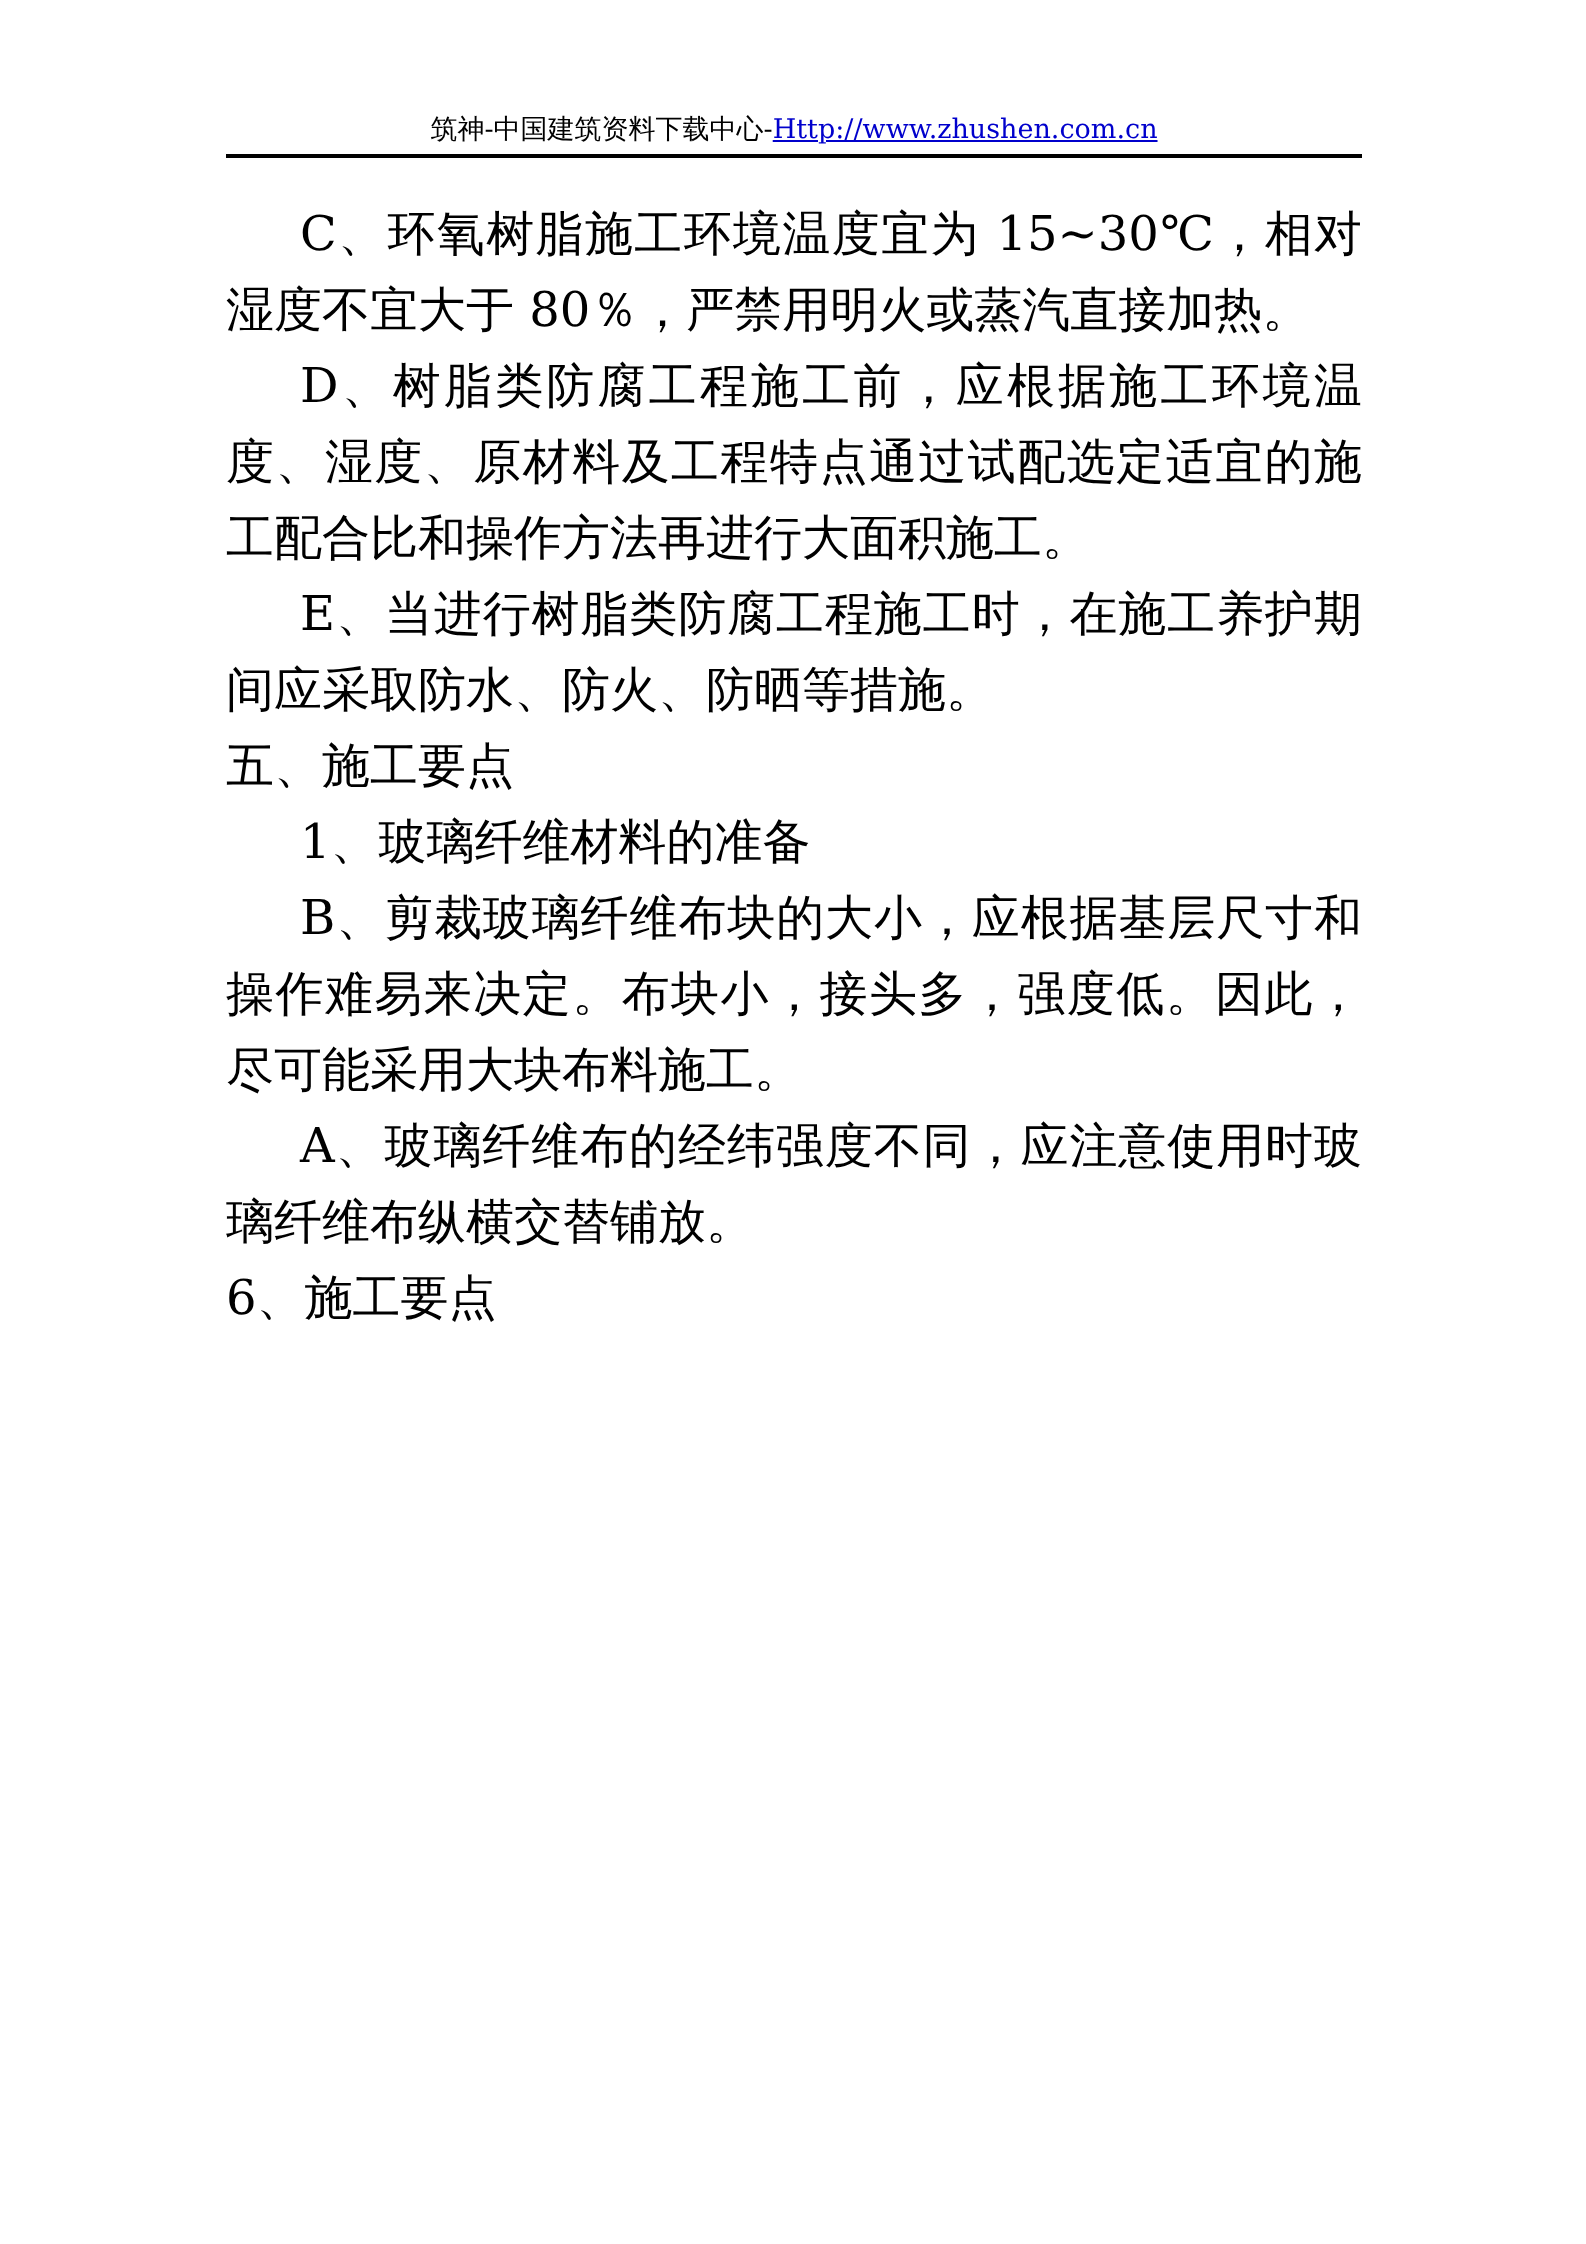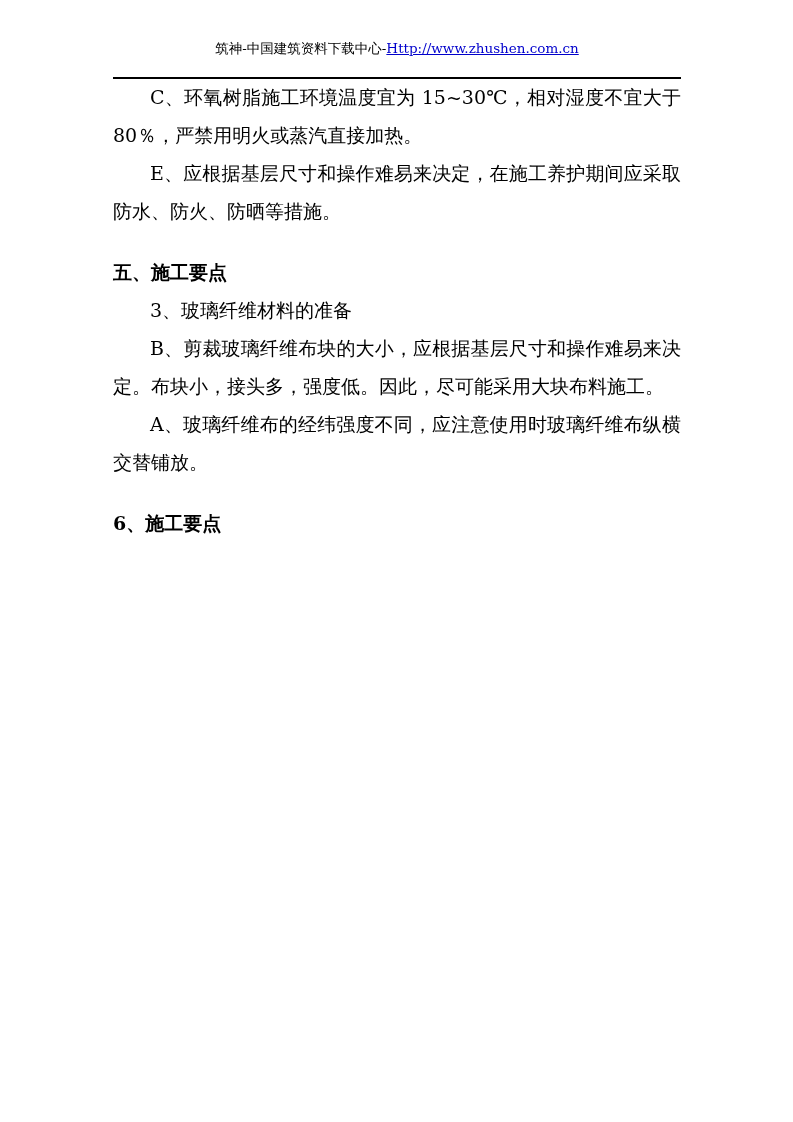--- a/index.html
+++ b/index.html
@@ -17,21 +17,21 @@
   }
   .page {
     position: relative;
     width: 793px;
     height: 1122px;
     box-sizing: border-box;
     padding: 0;
   }
   .header {
     position: absolute;
-    top: 40px;
+    top: 56px;
     left: 113px;
     width: 568px;
     text-align: center;
     font-size: 13.5px;
     font-family: "DejaVu Serif", "Liberation Serif", serif;
     color: #000000;
     white-space: nowrap;
   }
   .header .site-name {
     letter-spacing: 0px;
@@ -43,55 +43,55 @@
   .header-rule {
     position: absolute;
     top: 77px;
     left: 113px;
     width: 568px;
     height: 0;
     border-top: 2px solid #000000;
   }
   .content {
     position: absolute;
-    top: 78px;
+    top: 98px;
     left: 113px;
     width: 568px;
-    font-size: 19px;
+    font-size: 24px;
     line-height: 38px;
     text-align: justify;
     text-justify: inter-ideograph;
   }
   .para {
     margin: 0 0 0 0;
     text-indent: 37px;
   }
   .para.heading {
     text-indent: 0;
-    font-weight: bold;
-    margin-top: 23px;
+    font-weight: normal;
   }
   .para.sub {
     text-indent: 37px;
   }
 </style>
 </head>
 <body>
 
 <div class="page">
 
   <div class="header">
     <span class="site-name">筑神-中国建筑资料下载中心-</span><span class="site-link">Http://www.zhushen.com.cn</span>
   </div>
 
   <div class="header-rule"></div>
 
   <div class="content">
     <p class="para">C、环氧树脂施工环境温度宜为 15~30℃，相对湿度不宜大于 80％，严禁用明火或蒸汽直接加热。</p>
-    <p class="para">E、应根据基层尺寸和操作难易来决定，在施工养护期间应采取防水、防火、防晒等措施。</p>
+    <p class="para">D、树脂类防腐工程施工前，应根据施工环境温度、湿度、原材料及工程特点通过试配选定适宜的施工配合比和操作方法再进行大面积施工。</p>
+    <p class="para">E、当进行树脂类防腐工程施工时，在施工养护期间应采取防水、防火、防晒等措施。</p>
     <p class="para heading">五、施工要点</p>
-    <p class="para sub">3、玻璃纤维材料的准备</p>
+    <p class="para sub">1、玻璃纤维材料的准备</p>
     <p class="para">B、剪裁玻璃纤维布块的大小，应根据基层尺寸和操作难易来决定。布块小，接头多，强度低。因此，尽可能采用大块布料施工。</p>
     <p class="para">A、玻璃纤维布的经纬强度不同，应注意使用时玻璃纤维布纵横交替铺放。</p>
     <p class="para heading">6、施工要点</p>
   </div>
 
 </div>
 
 </body></html>

